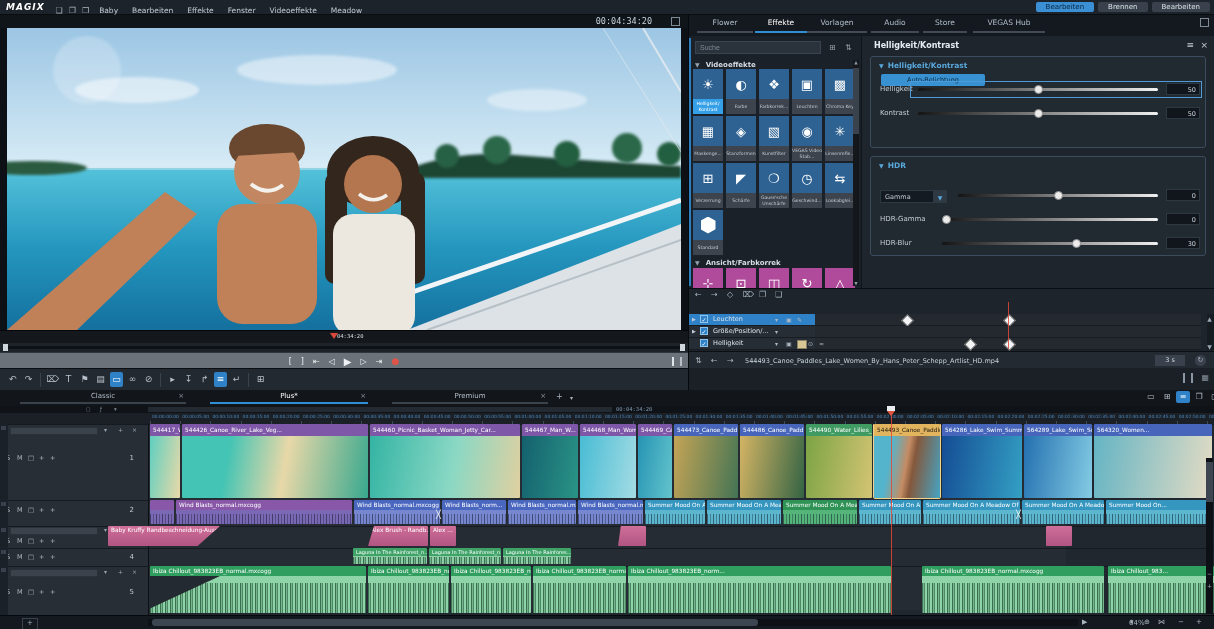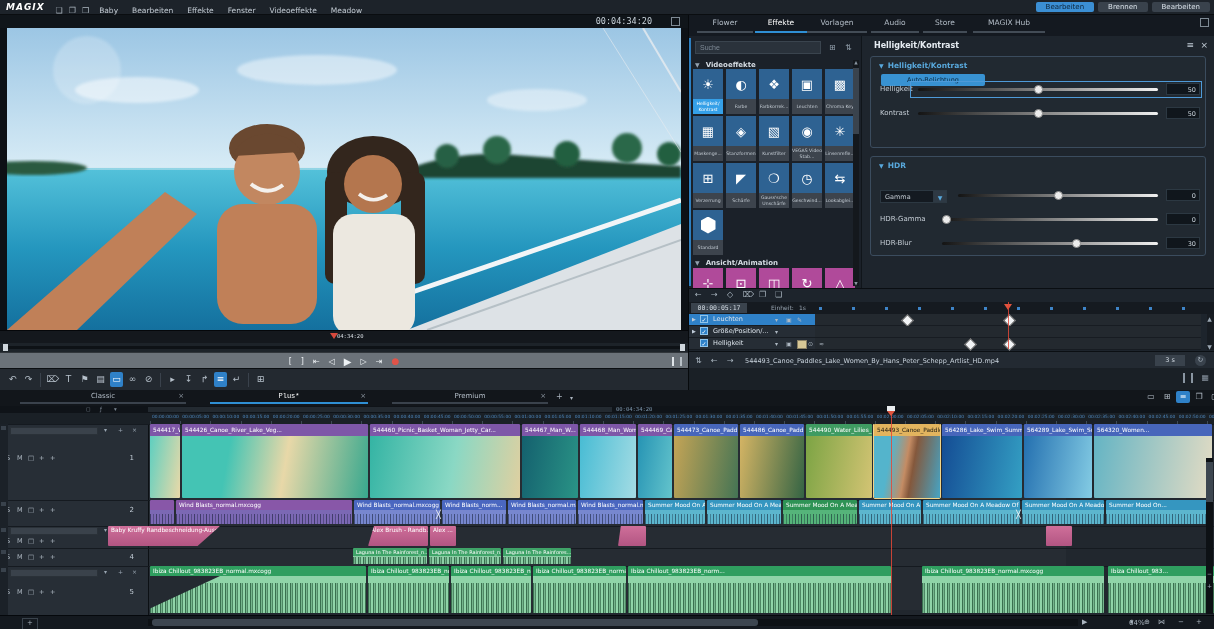--- a/index.html
+++ b/index.html
@@ -102,21 +102,21 @@
   #kf-dur{position:absolute;left:466px;top:3px;width:30px;height:11px;background:#39424c;color:#d2dae2;font-size:6.5px;text-align:center;line-height:11px;}
   #kf-loop{position:absolute;left:506px;top:3px;width:11px;height:11px;border-radius:50%;background:#39424c;color:#aab6c0;font-size:7px;text-align:center;line-height:11px;}
   #rstrip{position:absolute;left:688px;top:368px;width:526px;height:22px;background:#1a2026;border-left:1px solid #070a0d;}
   
   #timeline{position:absolute;left:0;top:390px;width:1214px;height:239px;background:#181d23;}
   #tl-tabs{position:absolute;left:0;top:0;width:1214px;height:16px;background:#12161b;}
   .tl-tab{position:absolute;top:0;height:14px;}
   .tl-tab .lbl{position:absolute;width:100%;text-align:center;top:2px;font-size:7px;color:#b4bec8;}
   .tl-tab .x{position:absolute;right:2px;top:2px;font-size:7px;color:#8a949e;}
   .tl-tab .ul{position:absolute;left:0;right:0;bottom:0;height:2px;background:#3a424c;}
-  .tl-tab.active .lbl{color:#fff;font-family:Liberation Mono, monospace;}
+  .tl-tab.active .lbl{color:#fff;}
   .tl-tab.active .ul{background:#2f8fd4;}
   .tl-plus{position:absolute;top:2px;font-size:8px;color:#aab4be;}
   .tlr-ic{position:absolute;top:1px;width:14px;height:12px;text-align:center;line-height:12px;font-size:8px;color:#b7c1cb;border-radius:2px;}
   .tlr-ic.active{background:#2f81c8;color:#fff;}
   #tl-cursorstrip{position:absolute;left:0;top:16px;width:1214px;height:7px;background:#0f1318;}
   #tl-seg{position:absolute;left:148px;top:1px;width:464px;height:5px;background:#232a31;}
   #tl-cursor{position:absolute;left:616px;top:0px;font-size:5.5px;color:#7e97ad;}
   .strip-ic{position:absolute;top:0px;font-size:5.5px;color:#7a8591;}
   #tl-ruler{position:absolute;left:0;top:23px;width:1214px;height:11px;background:#1a2026;border-bottom:1px solid #04060a;}
   .rtick{position:absolute;bottom:0;width:1px;height:3px;background:#3e4a56;}
@@ -282,21 +282,21 @@
         </div>
         <div class="ptab" style="left: 186px; width: 40px;">
           <span style="display: block;">Audio</span>
           <span class="ul"></span>
         </div>
         <div class="ptab" style="left: 238px; width: 36px;">
           <span style="display: block;">Store</span>
           <span class="ul"></span>
         </div>
         <div class="ptab" style="left: 288px; width: 64px;">
-          <span style="display: block;">MAGIX Hub</span>
+          <span style="display: block;">VEGAS Hub</span>
           <span class="ul"></span>
         </div>
       </div>
     <div id="fxpane">
       <div id="fx-blueline"></div>
       <input id="fx-search" type="text" placeholder="Suche" style="">
       <span class="fx-topic" style="left:140px">⊞</span>
       <span class="fx-topic" style="left:156px">⇅</span>
       <div class="fx-sec" style="top:25px"><span class="tri">▼</span><span>Videoeffekte</span></div>
       <div id="fx-tiles">
@@ -360,21 +360,21 @@
             <div class="ticon" style="position: static;">⇆</div>
             <div class="tlbl" style="position: static;">Lookabglei...</div>
           </div>
           <div class="tile" style="left: 4px; top: 174px;">
             <div class="ticon" style="position: static;">
               <div class="hex"></div>
             </div>
             <div class="tlbl" style="position: static;">Standard</div>
           </div>
         </div>
-      <div class="fx-sec" style="top:223px"><span class="tri">▼</span><span>Ansicht/Animation</span></div>
+      <div class="fx-sec" style="top:223px"><span class="tri">▼</span><span>Ansicht/Farbkorrek</span></div>
       <div id="fx-tiles2">
           <div class="tile mag" style="left: 4px; top: 232px;">
             <div class="ticon" style="position: static;">⊹</div>
           </div>
           <div class="tile mag" style="left: 37px; top: 232px;">
             <div class="ticon" style="position: static;">⊡</div>
           </div>
           <div class="tile mag" style="left: 70px; top: 232px;">
             <div class="ticon" style="position: static;">◫</div>
           </div>
@@ -429,38 +429,20 @@
   </div>
 
   <div id="kfpanel">
     <div id="kf-toolbar">
         <div class="kf-tic" style="left: 6px;">←</div>
         <div class="kf-tic" style="left: 22px;">→</div>
         <div class="kf-tic" style="left: 38px;">◇</div>
         <div class="kf-tic" style="left: 54px;">⌦</div>
         <div class="kf-tic" style="left: 70px;">❐</div>
         <div class="kf-tic" style="left: 86px;">❏</div>
-      </div>
-    <div id="kf-ruler">
-      <div id="kf-tc" class="mono">00:00:05:17</div>
-      <div id="kf-unit">Einheit:</div>
-      <div id="kf-unitval">1s</div>
-      <div id="kf-phtri" style="left: 315px;"></div>
-    <div class="kf-dot" style="left: 130px;"></div>
-        <div class="kf-dot" style="left: 163px;"></div>
-        <div class="kf-dot" style="left: 196px;"></div>
-        <div class="kf-dot" style="left: 229px;"></div>
-        <div class="kf-dot" style="left: 262px;"></div>
-        <div class="kf-dot" style="left: 295px;"></div>
-        <div class="kf-dot" style="left: 328px;"></div>
-        <div class="kf-dot" style="left: 361px;"></div>
-        <div class="kf-dot" style="left: 394px;"></div>
-        <div class="kf-dot" style="left: 427px;"></div>
-        <div class="kf-dot" style="left: 460px;"></div>
-        <div class="kf-dot" style="left: 493px;"></div>
       </div>
     <div id="kf-rows">
         <div class="kf-row" style="top: 25px;">
           <div class="kf-lblzone sel">
             <div class="kf-exp">▶</div>
             <div class="kf-chk">✓</div>
             <div class="kf-lbl">Leuchten</div>
           </div>
           <div class="kf-mic" style="left: 86px;">▾</div>
           <div class="kf-mic" style="left: 97px;">▣</div>

